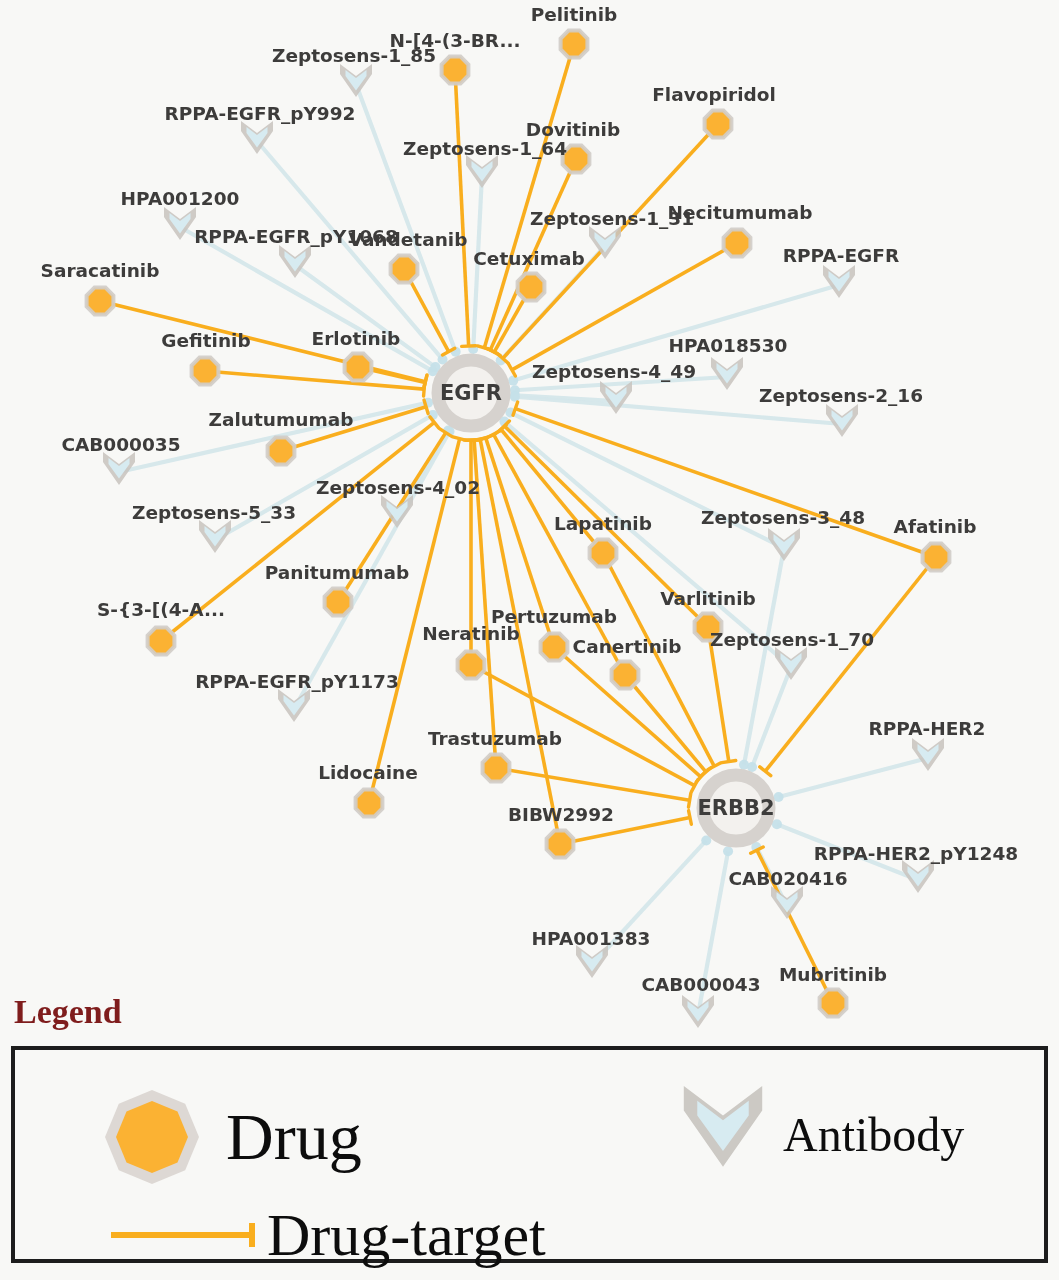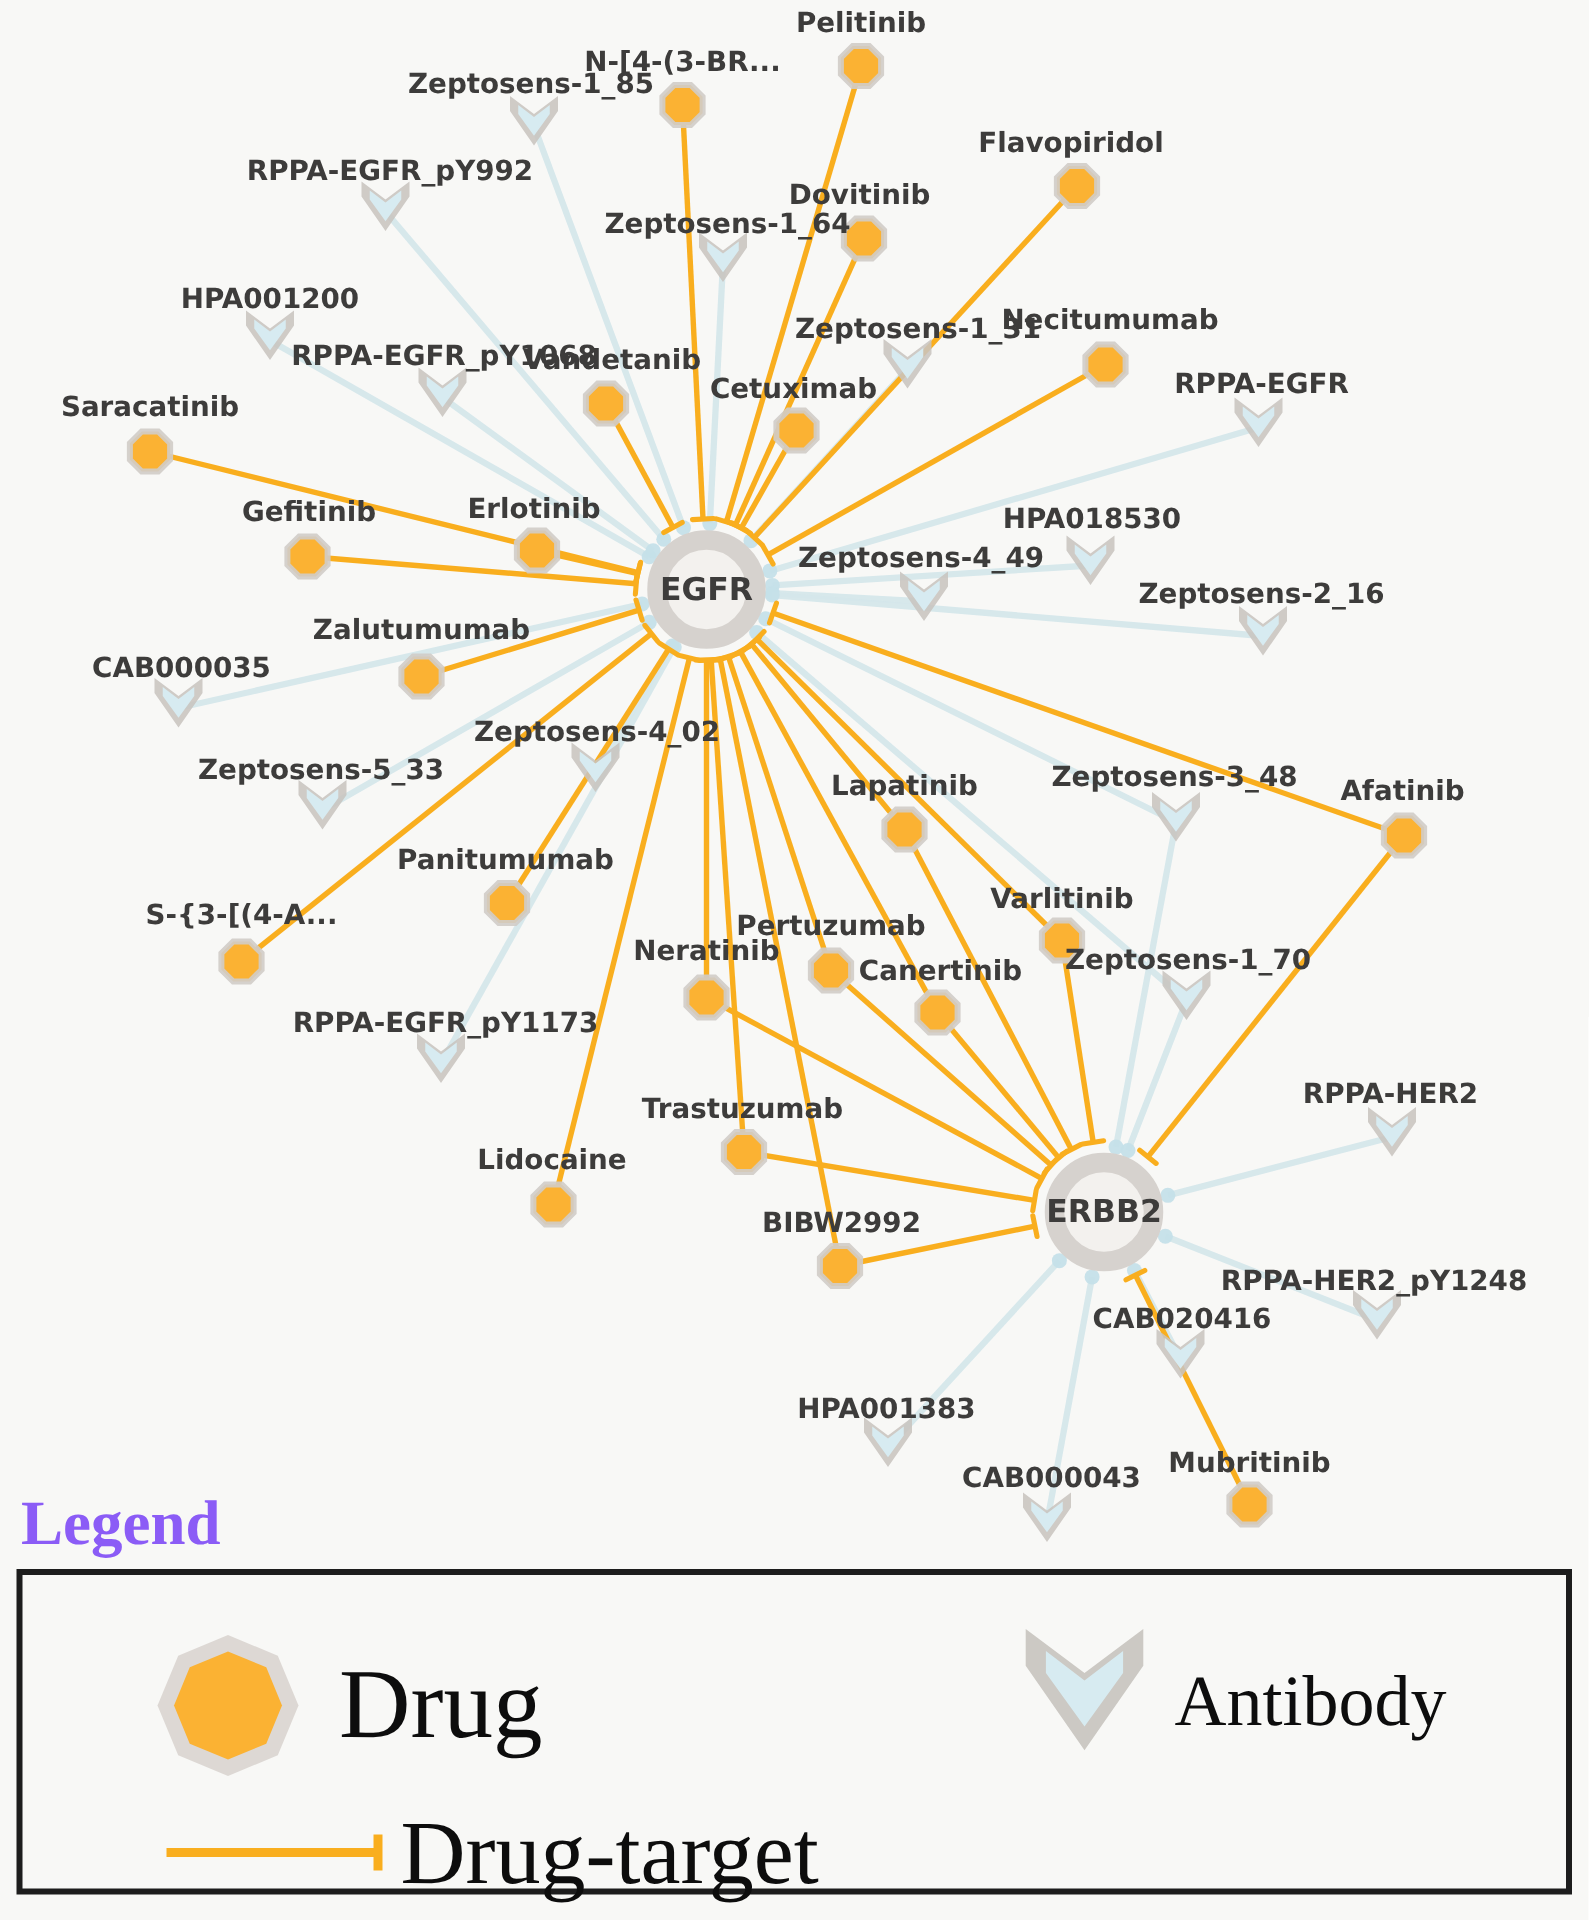--- a/index.html
+++ b/index.html
@@ -5,21 +5,21 @@
   html,body{margin:0;padding:0;background:#ffffff;}
   .stage{
     position:relative;width:1059px;height:1280px;
     background:#f8f8f6;overflow:hidden;
     font-family:"DejaVu Sans","Liberation Sans",sans-serif;
   }
   svg text{user-select:none;}
   .legend-title{
     position:absolute;left:14px;top:995px;
     font-family:"Liberation Serif","DejaVu Serif",serif;
-    font-weight:bold;font-size:42px;color:#8b5cf6;line-height:1;
+    font-weight:bold;font-size:34px;color:#7f1d1d;line-height:1;
   }
   .legend-box{
     position:absolute;left:11px;top:1046px;width:1029px;height:209px;
     border:4px solid #1d1d1d;background:#f8f8f6;
   }
   .legend-item{position:absolute;display:flex;align-items:center;}
   .legend-node-label{
     font-family:"Liberation Serif","DejaVu Serif",serif;
     color:#0d0d0d;line-height:1;
   }

